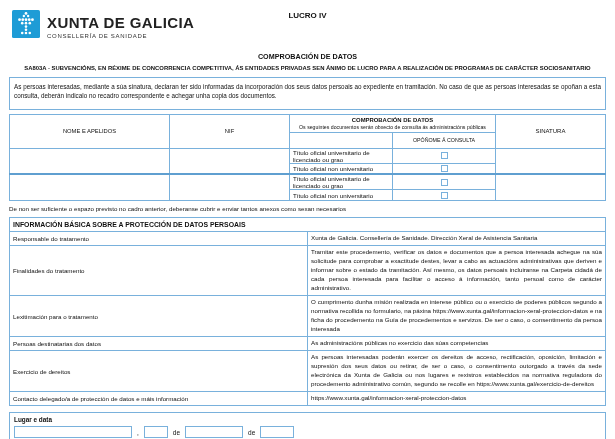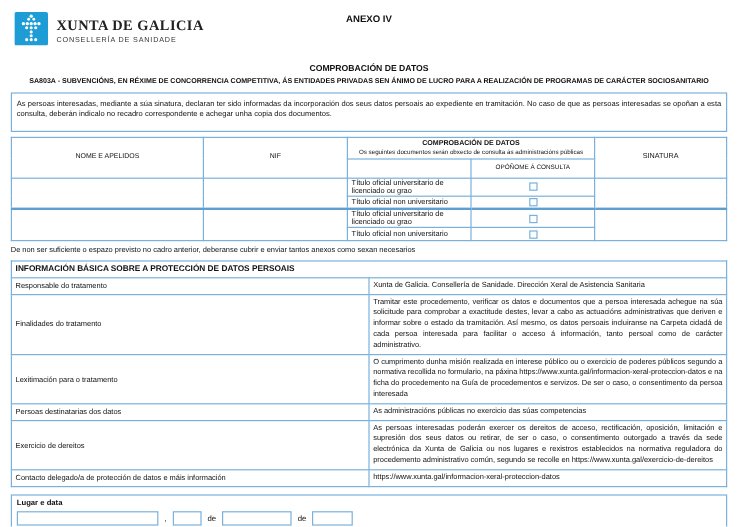--- a/index.html
+++ b/index.html
@@ -11,21 +11,21 @@
   *{margin:0;padding:0;box-sizing:border-box;}
   html,body{background:#fff;}
   body{font-family:"Liberation Sans", sans-serif;color:var(--ink);}
   .page{position:relative;width:615px;height:439px;background:#fff;overflow:hidden;}
 
   
   .header{position:relative;padding:10px 9px 0 12px;height:44px;}
   .brand{display:flex;align-items:flex-start;gap:7px;}
   .logo{width:28px;height:28px;flex:0 0 auto;}
   .brand-text{padding-top:4px;}
-  .org-name{font-size:12px;font-weight:bold;letter-spacing:.4px;color:#222;font-family:Liberation Serif, serif;}
+  .org-name{font-size:15px;font-weight:bold;letter-spacing:.4px;color:#222;}
   .org-dept{font-size:6px;letter-spacing:.7px;color:#333;margin-top:2px;}
   .annex{position:absolute;top:11px;left:50%;transform:translateX(-50%);font-size:8px;font-weight:bold;}
 
   
   .doc-title{margin-top:8px;text-align:center;font-size:7.2px;font-weight:bold;}
   .doc-subtitle{margin:4px 9px 0;text-align:center;font-size:5.9px;font-weight:bold;}
 
   
   .intro-box{margin:6px 9px 0;border:1px solid var(--blue);padding:4px 4px 8px;font-size:6.3px;line-height:1.5;text-align:justify;min-height:30px;}
 
@@ -96,21 +96,21 @@
               <circle cx="13" cy="21.4" r="1.2"></circle>
               <circle cx="16.5" cy="21.4" r="1.2"></circle>
           </g>
         </svg>
       </span>
       <span class="brand-text">
         <span class="org-name" style="display:block">XUNTA DE GALICIA</span>
         <span class="org-dept" style="display:block">CONSELLERÍA DE SANIDADE</span>
       </span>
     </div>
-    <span class="annex">ANEXO IV</span>
+    <span class="annex">LUCRO IV</span>
   </div>
 
   <div class="doc-title">COMPROBACIÓN DE DATOS</div>
   <div class="doc-subtitle">SA803A - SUBVENCIÓNS, EN RÉXIME DE CONCORRENCIA COMPETITIVA, ÁS ENTIDADES PRIVADAS SEN ÁNIMO DE LUCRO PARA A REALIZACIÓN DE PROGRAMAS DE CARÁCTER SOCIOSANITARIO</div>
 
   <div class="intro-box">As persoas interesadas, mediante a súa sinatura, declaran ter sido informadas da incorporación dos seus datos persoais ao expediente en tramitación. No caso de que as persoas interesadas se opoñan a esta consulta, deberán indicalo no recadro correspondente e achegar unha copia dos documentos.</div>
 
   <table class="check-table">
     <thead>
       <tr class="h1">

